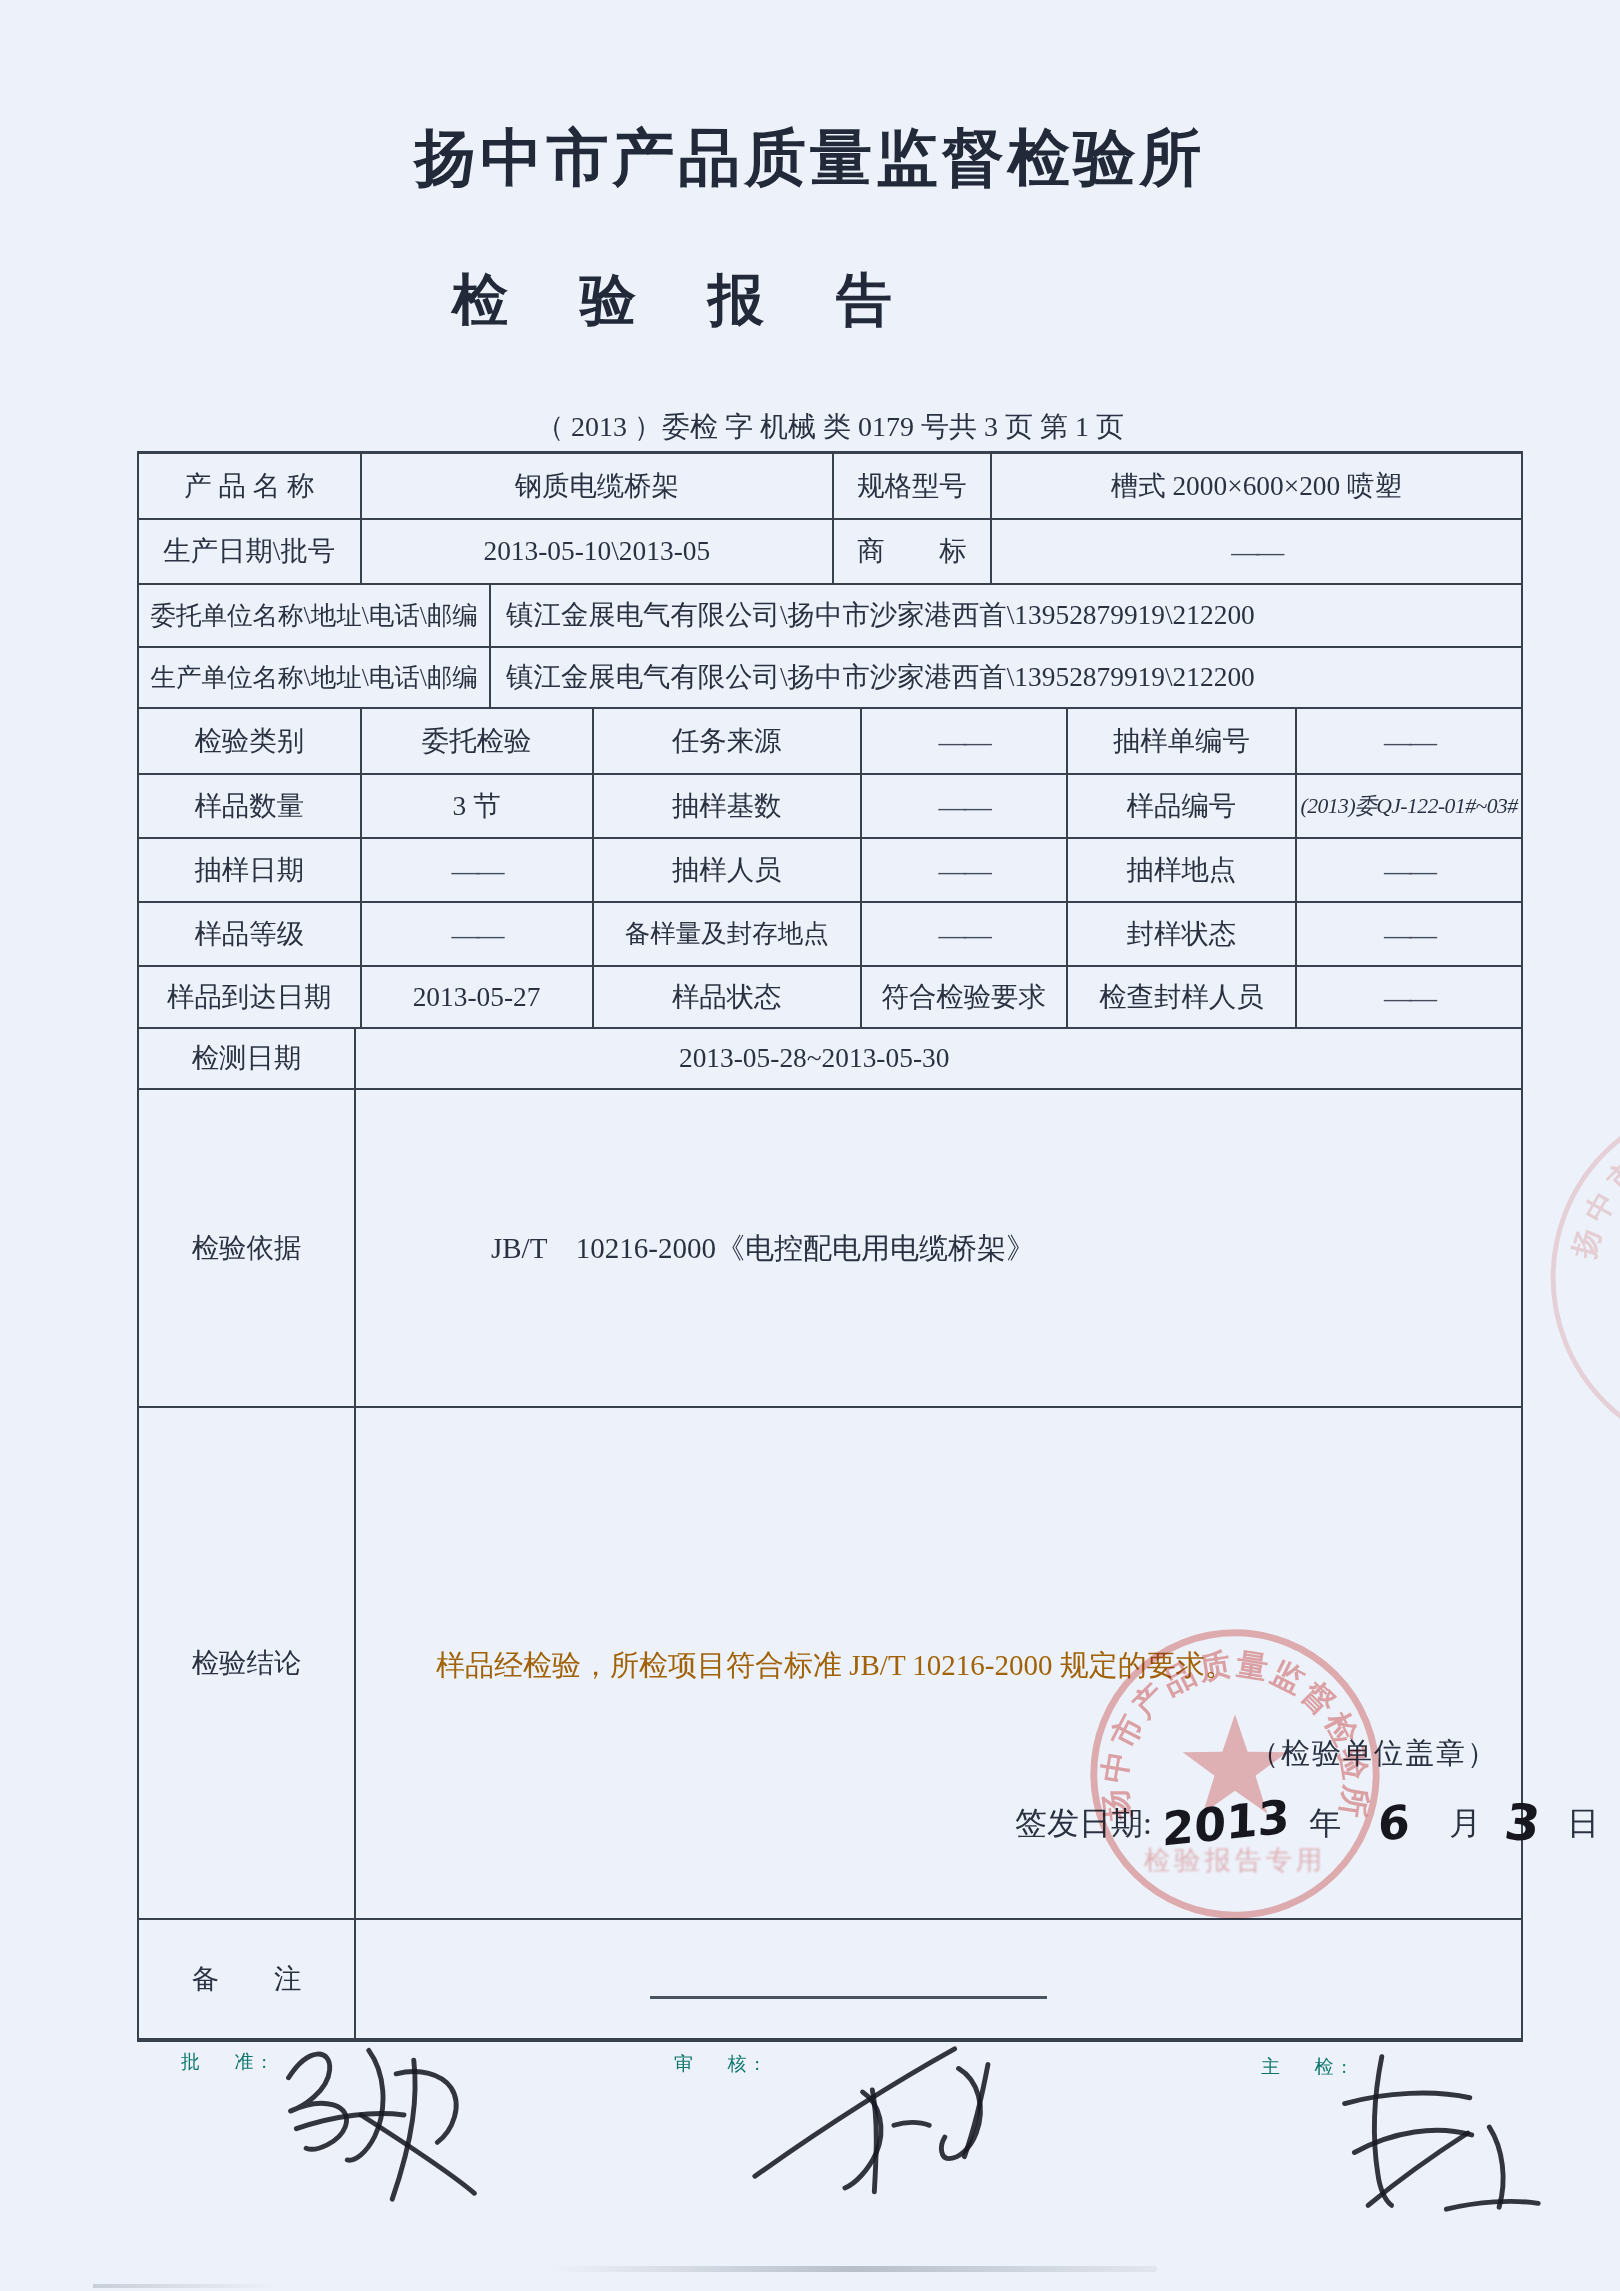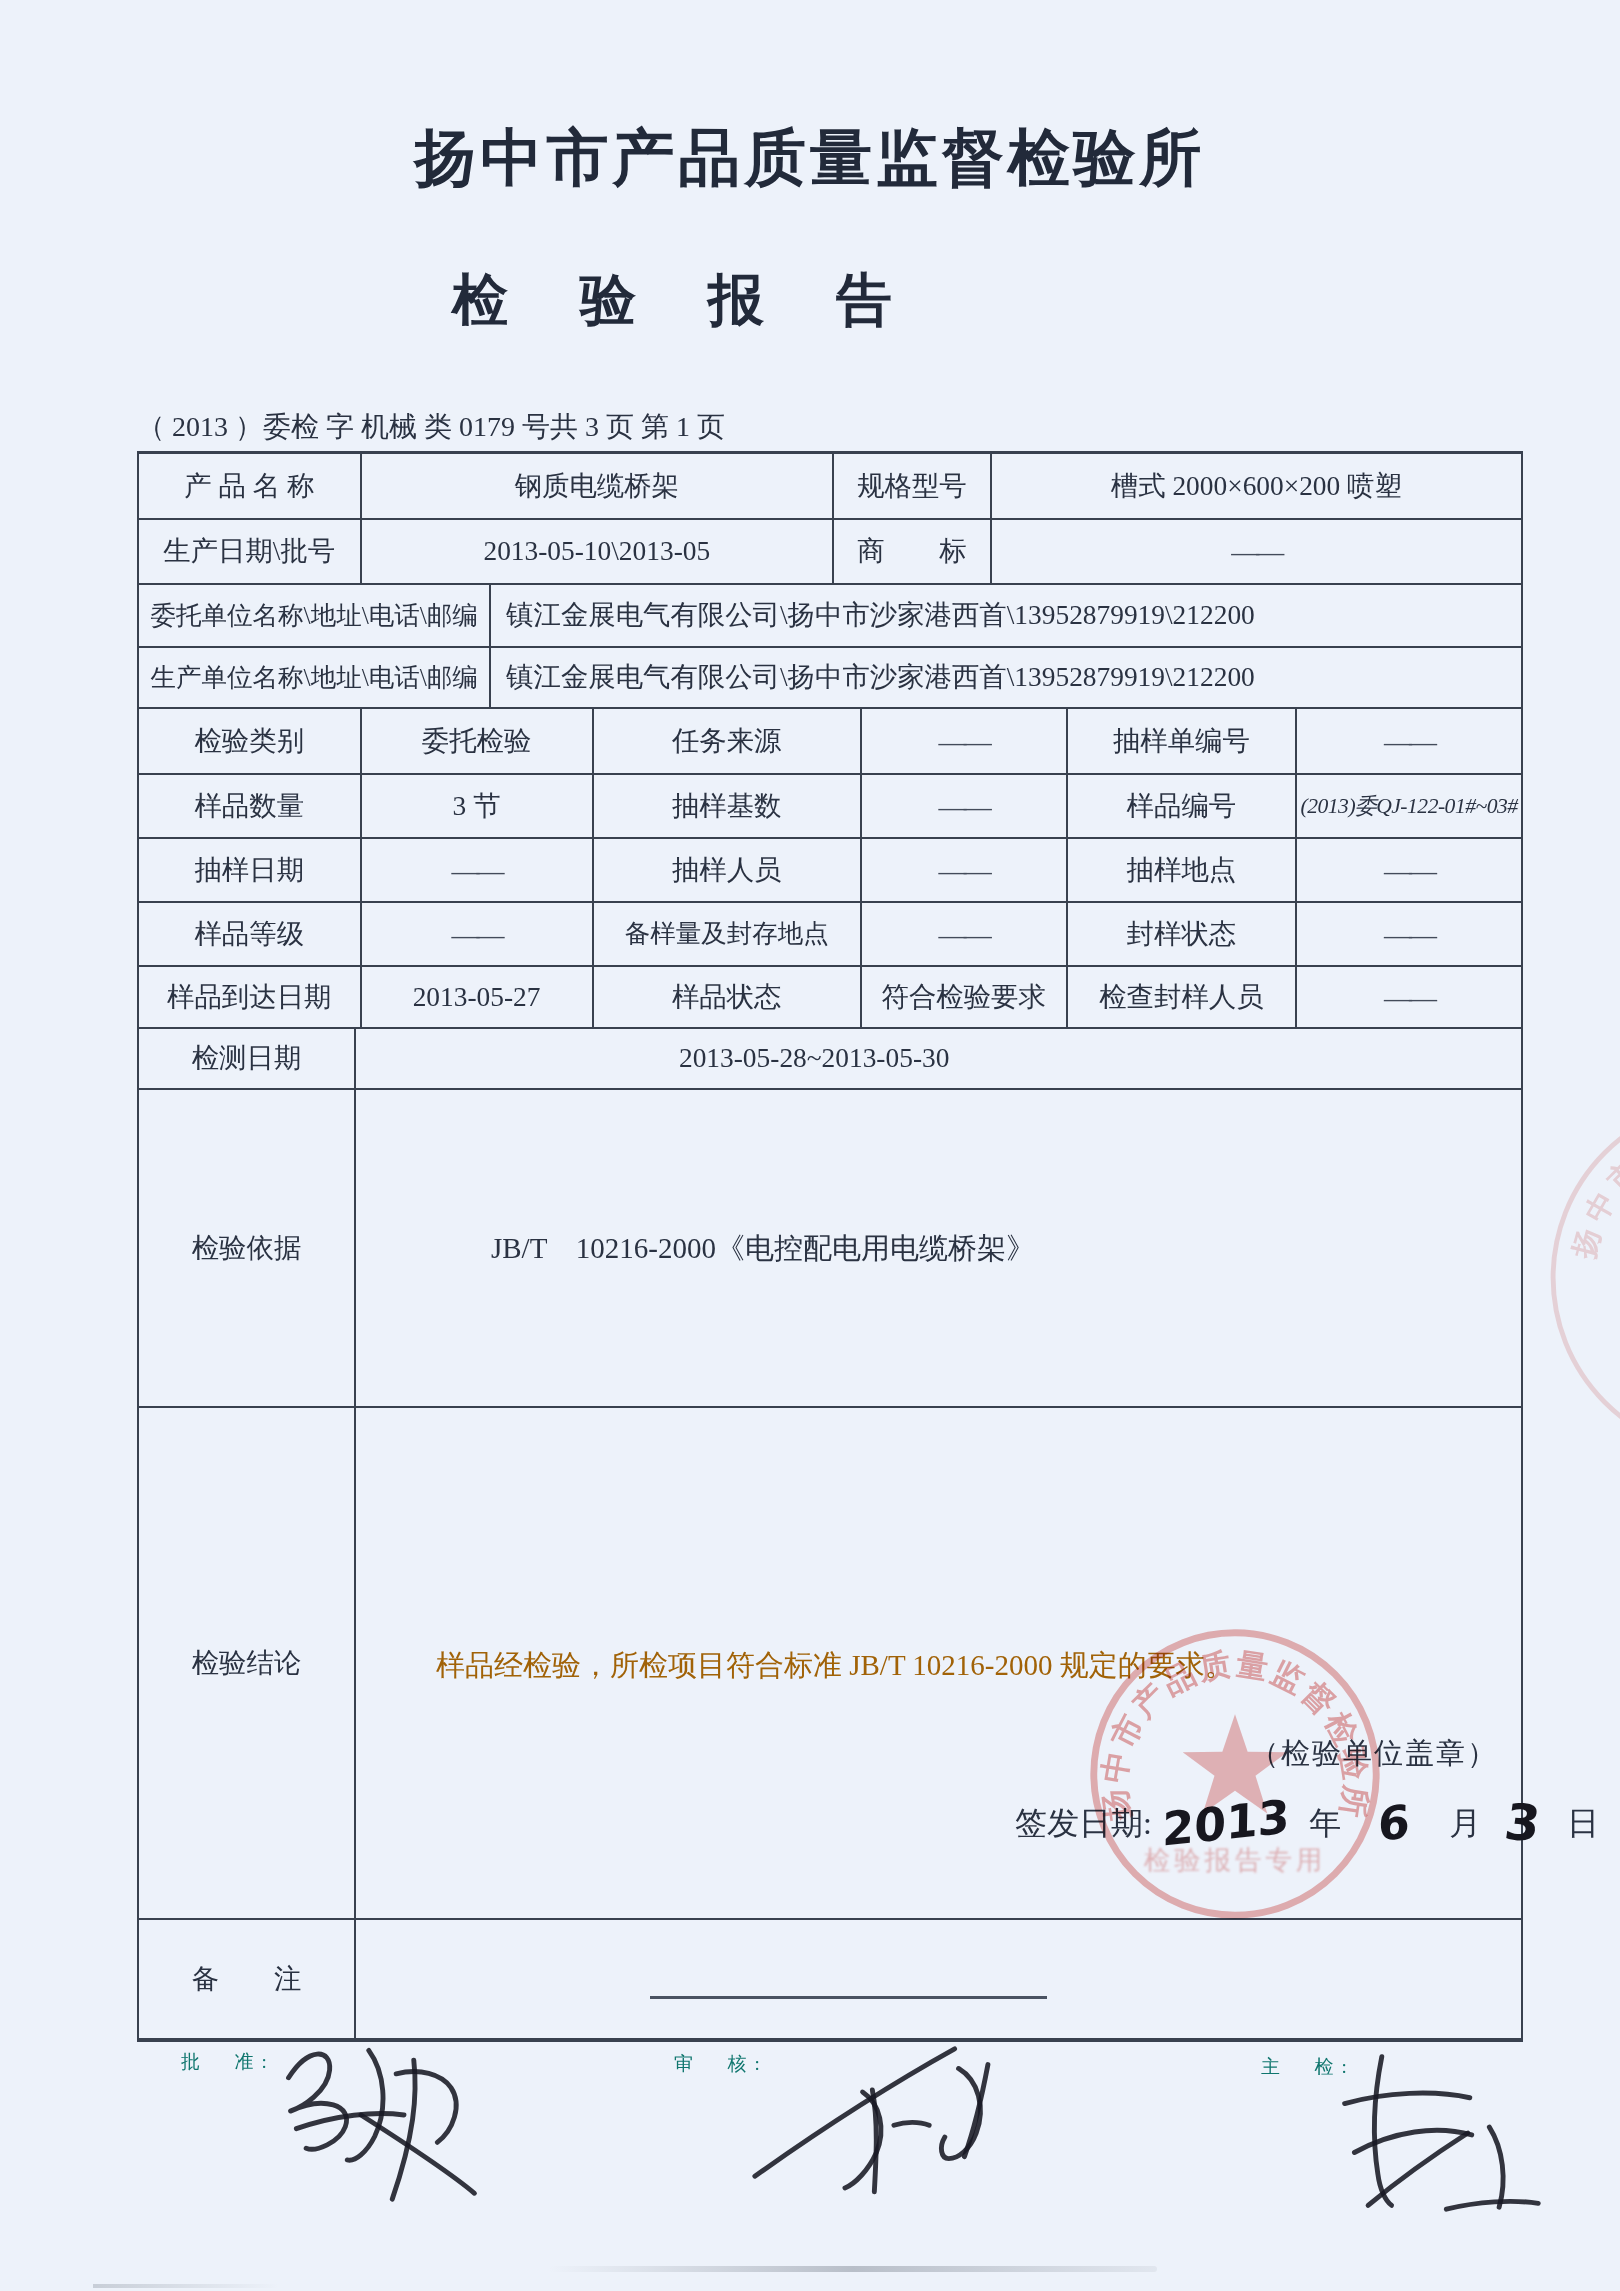--- a/index.html
+++ b/index.html
@@ -21,21 +21,21 @@
     text-align:center;font-size:62px;font-weight:bold;
     letter-spacing:3.9px;color:#222a3a;
   }
   .doc-title{
     position:absolute;left:0;top:263px;width:1344px;
     text-align:center;font-size:56px;font-weight:bold;
     letter-spacing:29px;text-indent:29px;color:#222a3a;
   }
   .meta-line{
     position:absolute;left:137px;top:408px;width:1386px;
-    display:flex;justify-content:flex-start;
+    display:flex;justify-content:center;
     font-size:28px;color:#2a3242;
   }
   
   .tbl{
     position:absolute;left:137px;top:451px;width:1386px;
     border:2.9px solid #39414f;border-top-width:3.9px;border-bottom-width:4.9px;
     box-sizing:border-box;
     background:transparent;
   }
   .row{display:flex;border-bottom:2px solid #39414f;box-sizing:border-box;}

